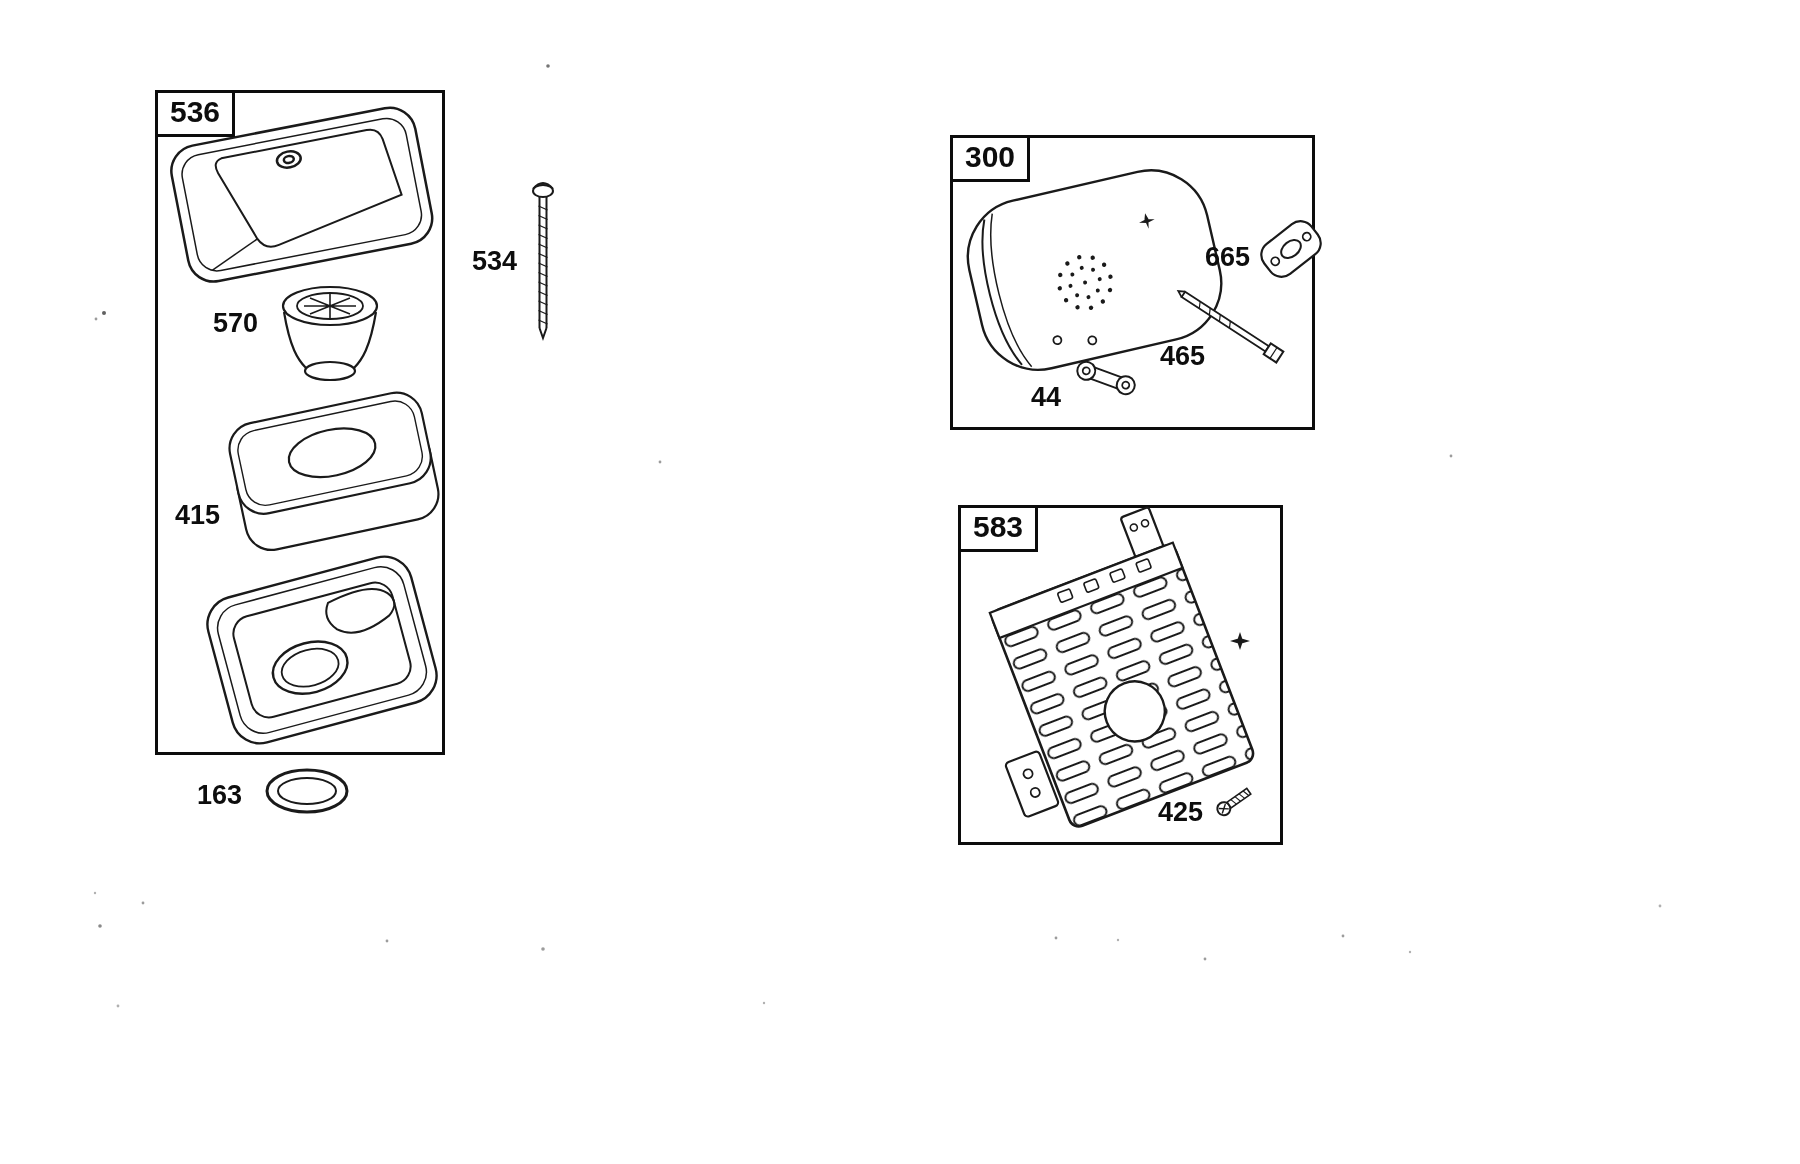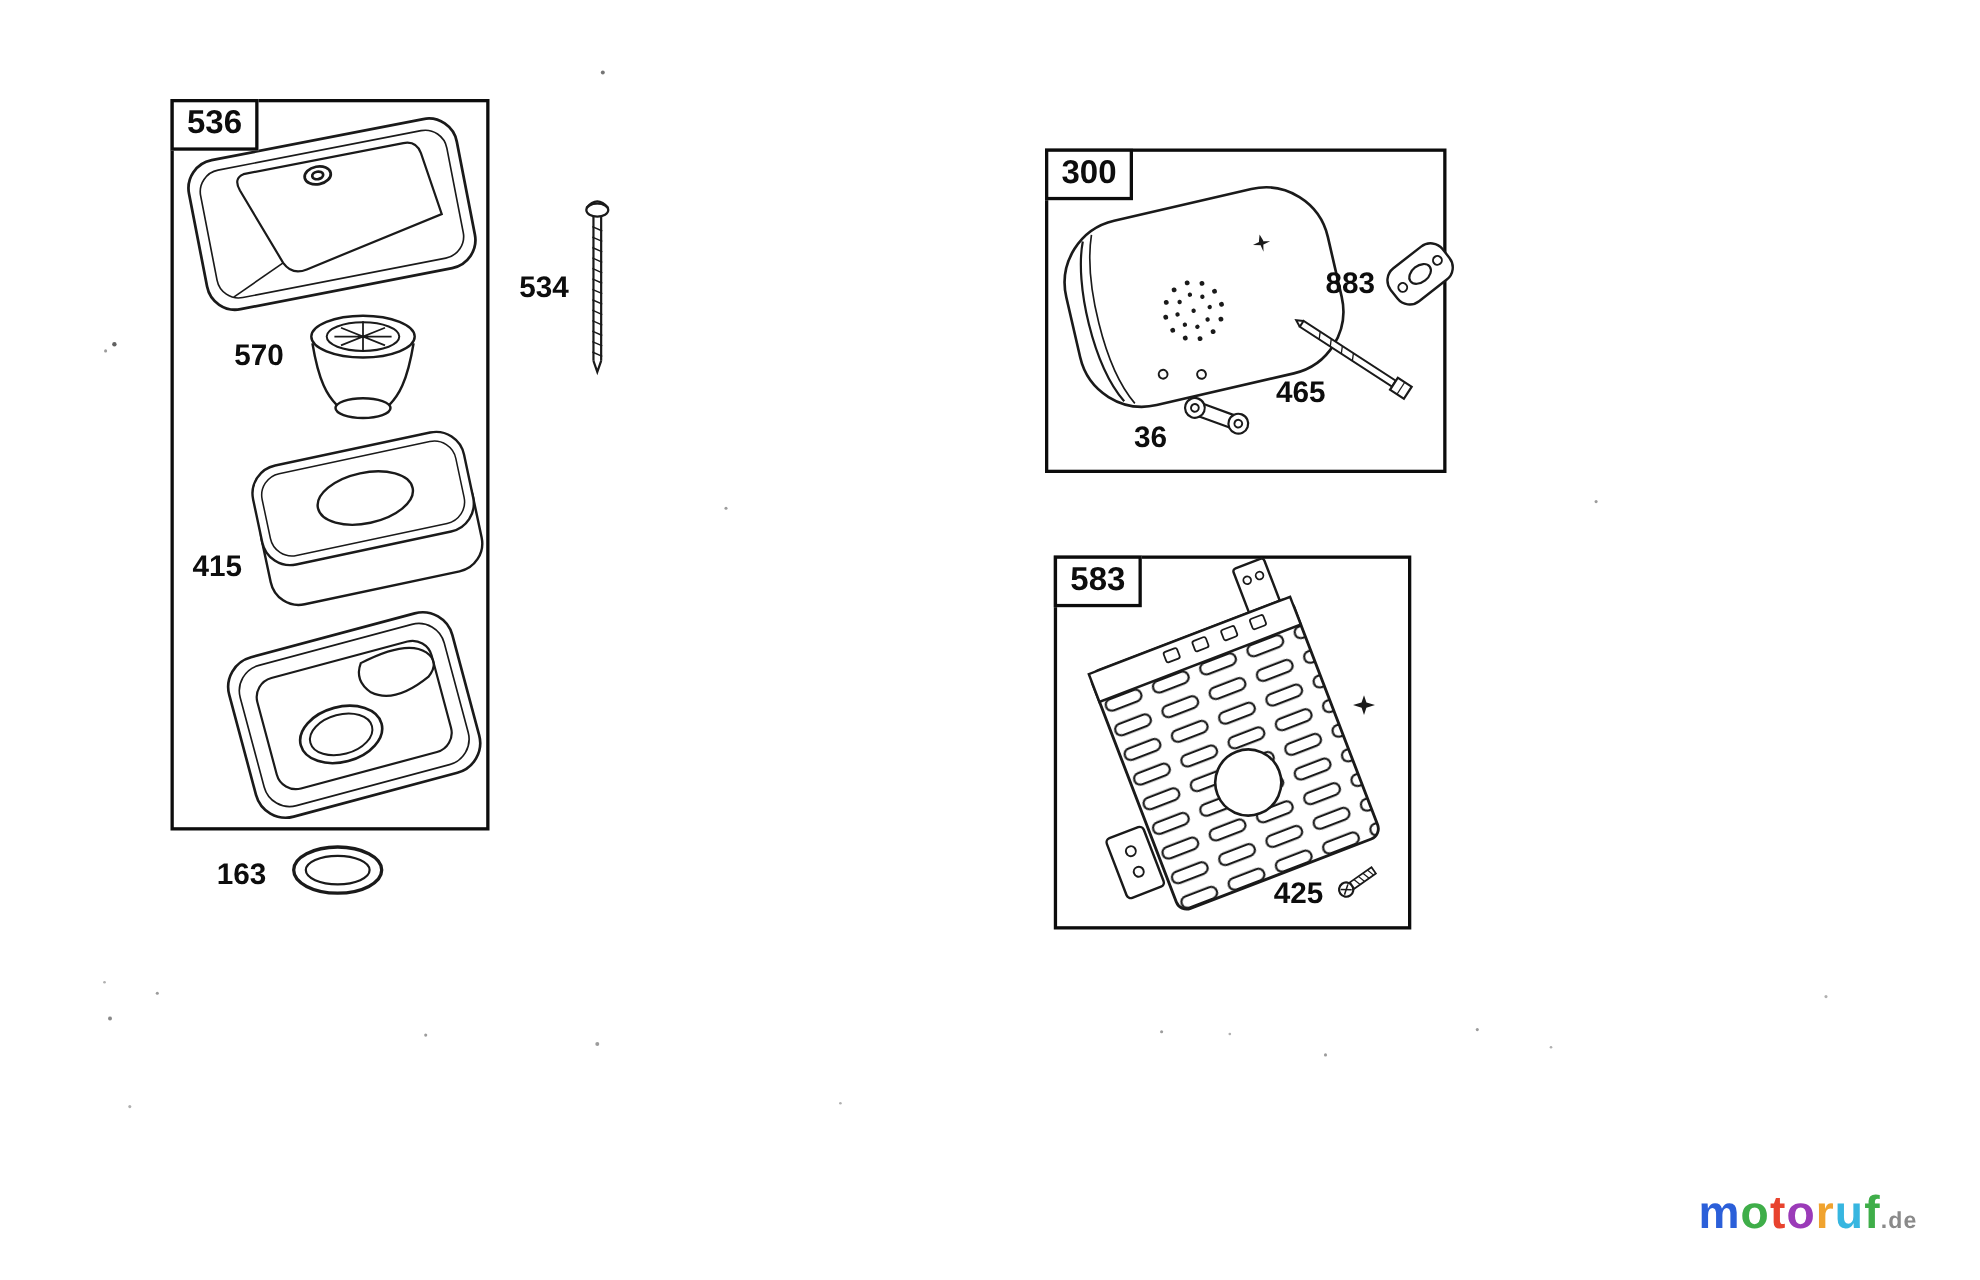--- a/index.html
+++ b/index.html
@@ -209,22 +209,19 @@
   </svg>
 
   <div class="tag" style="left:155px;top:90px">536</div>
   <div class="tag" style="left:950px;top:135px">300</div>
   <div class="tag" style="left:958px;top:505px">583</div>
 
   <div class="callout" style="left:213px;top:308px">570</div>
   <div class="callout" style="left:472px;top:246px">534</div>
   <div class="callout" style="left:175px;top:500px">415</div>
   <div class="callout" style="left:197px;top:780px">163</div>
-  <div class="callout" style="left:1205px;top:242px">883</div>
+  <div class="callout" style="left:1205px;top:242px">665</div>
   <div class="callout" style="left:1160px;top:341px">465</div>
-  <div class="callout" style="left:1031px;top:382px">36</div>
+  <div class="callout" style="left:1031px;top:382px">44</div>
   <div class="callout" style="left:1158px;top:797px">425</div>
 
-  <div class="watermark">
-    <span><span style="color: rgb(43, 95, 217);">m</span><span style="color: rgb(63, 174, 73);">o</span><span style="color: rgb(232, 67, 46);">t</span><span style="color: rgb(155, 59, 184);">o</span><span style="color: rgb(240, 163, 47);">r</span><span style="color: rgb(55, 182, 224);">u</span><span style="color: rgb(63, 174, 73);">f</span><span class="wm-suffix">.de</span></span>
-  </div>
 
 </div>
 
 </body></html>

